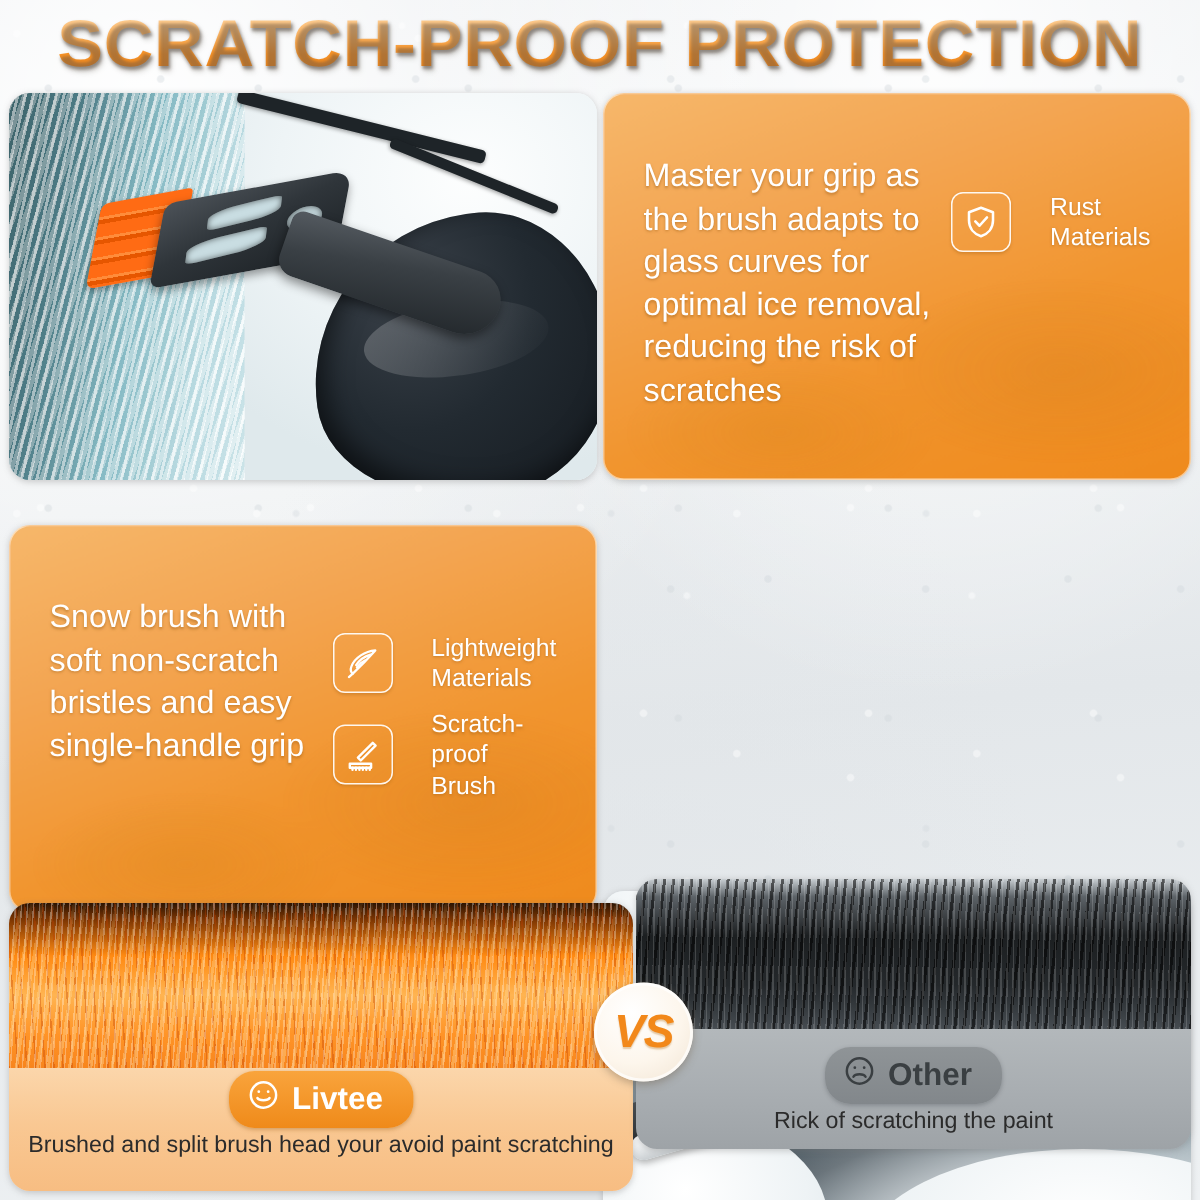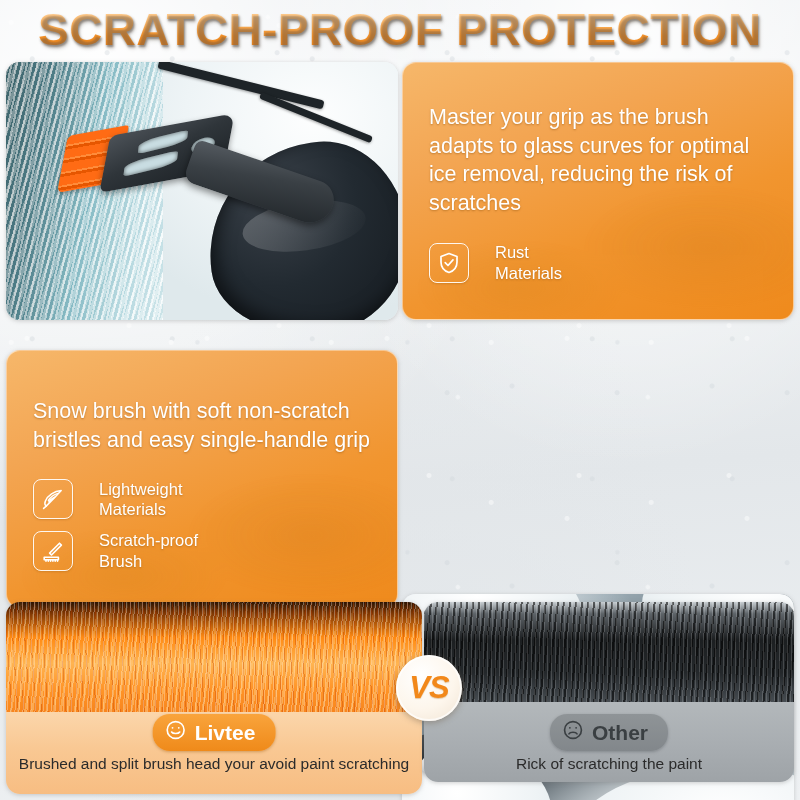--- a/index.html
+++ b/index.html
@@ -49,28 +49,28 @@
     box-shadow:0 1px 4px rgba(120,120,120,.35); }
 
   
   #photo-scraper{ left:6px;  top:62px;  width:392px; height:258px; }
   #card-grip    { left:402px;top:62px;  width:392px; height:258px; }
   
   #card-brush   { left:6px;  top:336px; width:392px; height:258px;margin-top:14px; }
   #photo-brush  { left:402px;top:336px; width:392px; height:258px; }
   
   #compare-livtee{ left:6px; top:602px; width:416px; height:192px; border-radius:14px;}
-  #compare-other { left:424px;top:602px;width:370px; height:180px; border-radius:14px;}
+  #compare-other { left:424px;top:586px;width:370px; height:180px; border-radius:14px;}
 
   
   .info-card{
     background:linear-gradient(160deg,#f6b76a 0%,#f3a552 30%,#f1952f 62%,#ef8a1c 100%);
     border:1px solid rgba(255,255,255,.5);
     padding:40px 26px 20px 26px;
-    display:flex; flex-direction:column; justify-content:flex-start;
+    display:flex; flex-direction:row; justify-content:flex-end;
   }
   .info-card.tight{ padding:46px 26px 20px 26px; }
   .card-watermark{
     position:absolute; inset:0; pointer-events:none; opacity:.14;
     background:
       radial-gradient(ellipse 180px 90px at 78% 72%, #b96a12 0%, transparent 70%),
       radial-gradient(ellipse 150px 70px at 30% 88%, #c0760f 0%, transparent 70%);
   }
   .card-head{
     color:#fff; font-size:21.5px; line-height:1.33; font-weight:normal;

